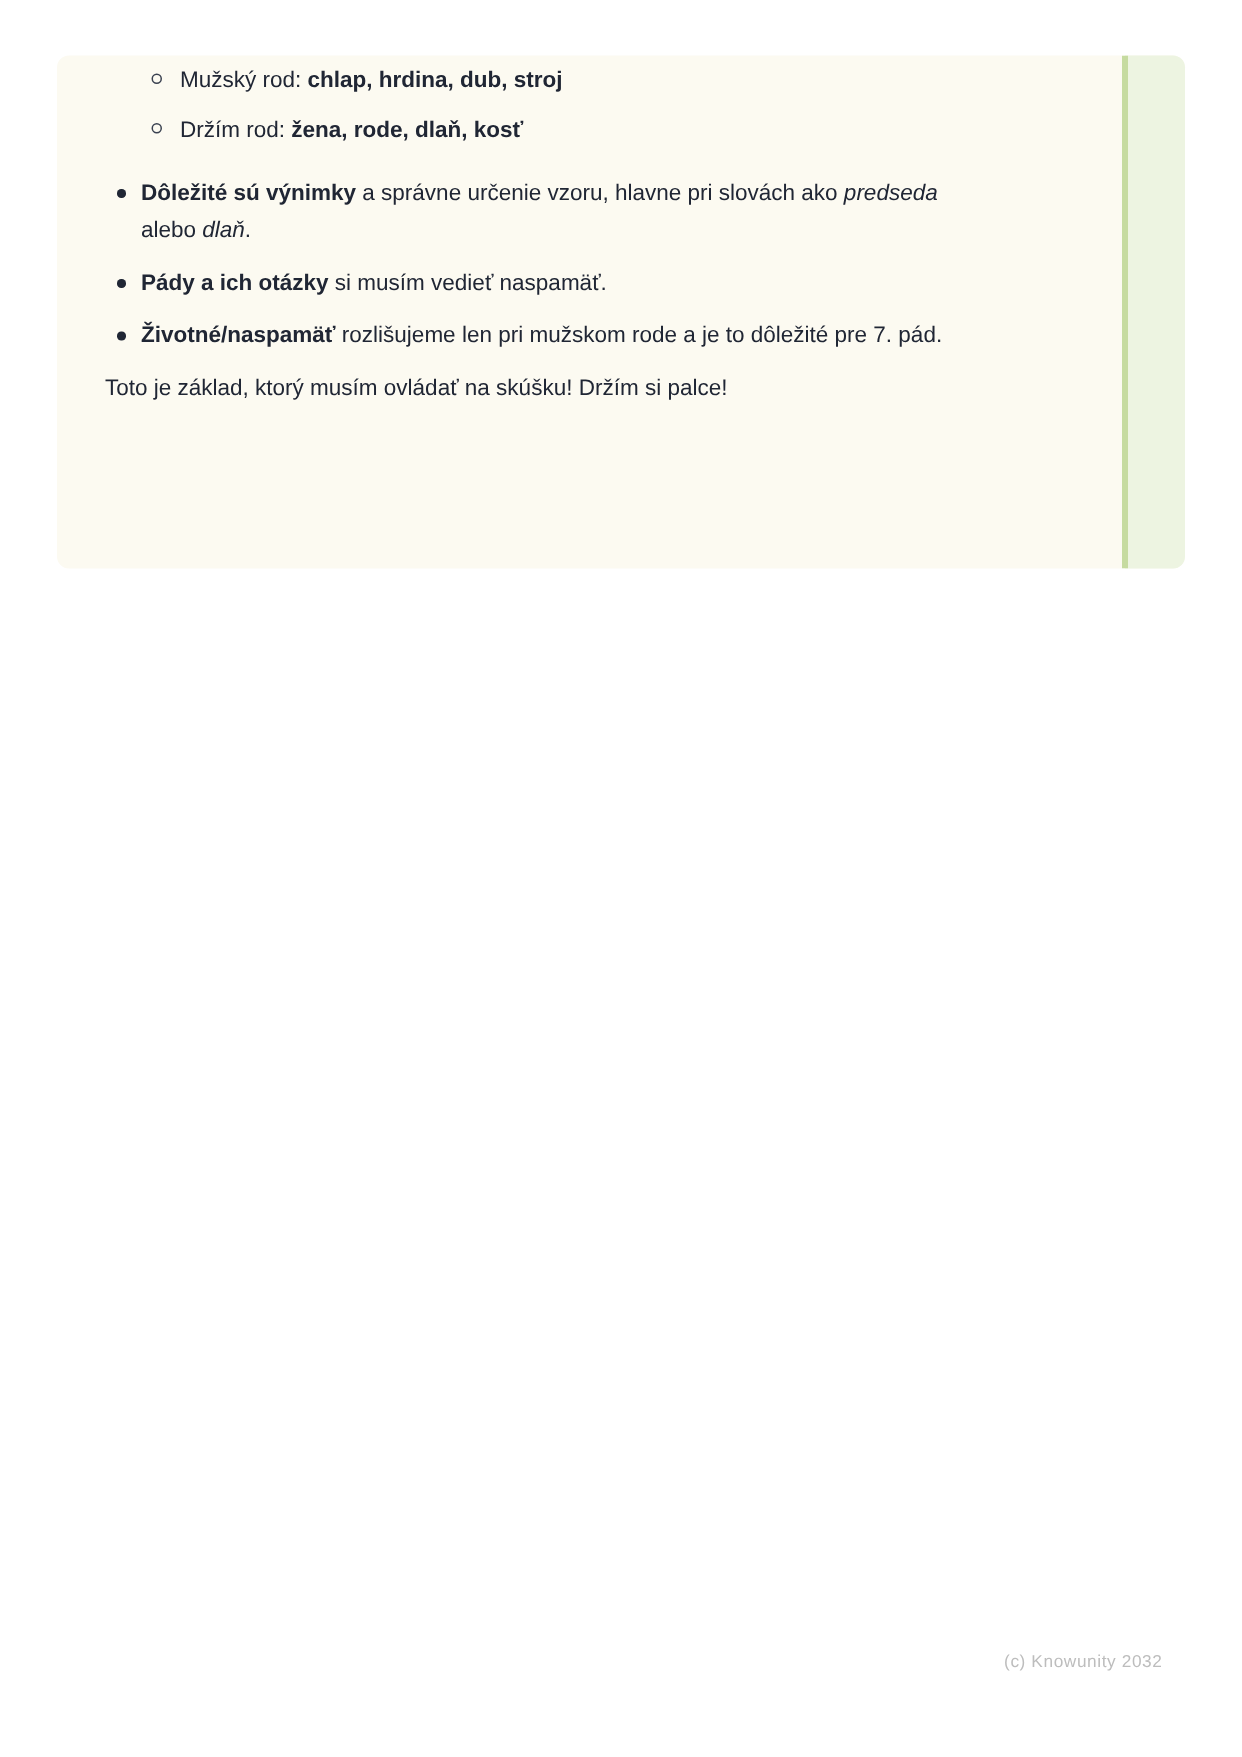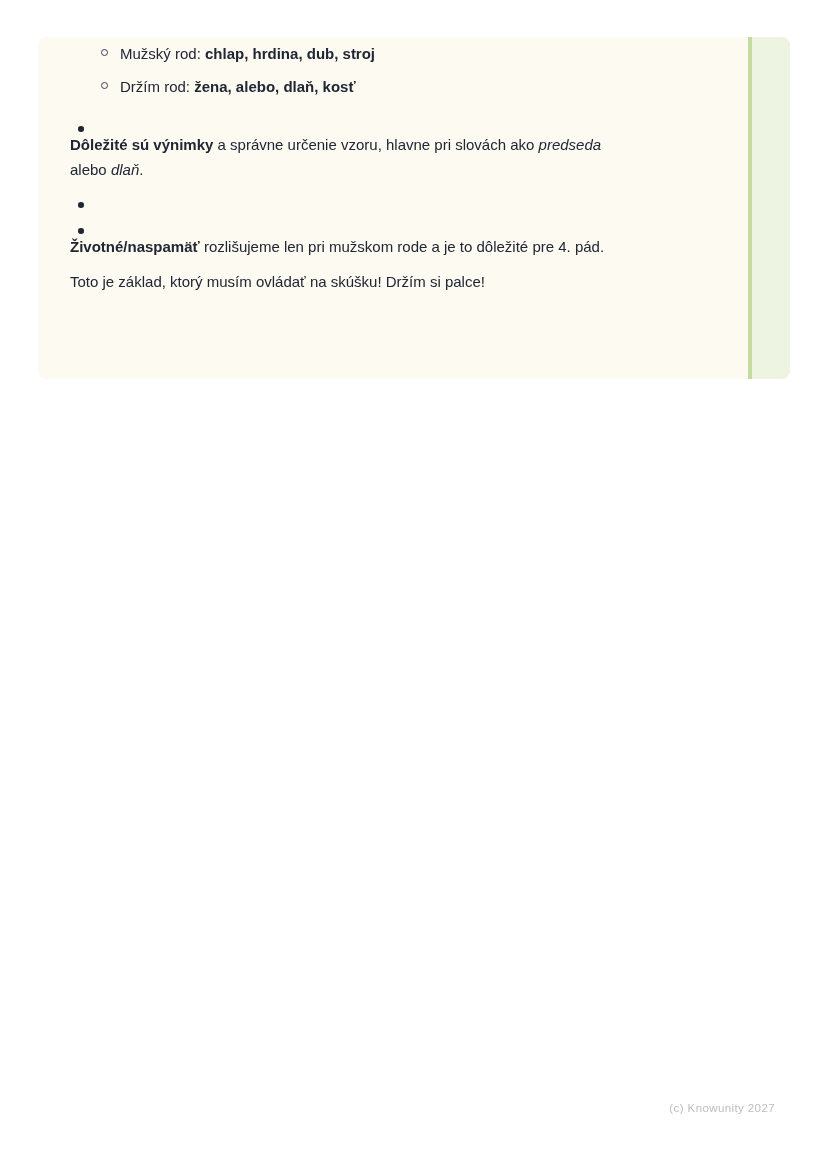--- a/index.html
+++ b/index.html
@@ -67,21 +67,20 @@
   }
   .gender-examples {
     font-weight: 700;
   }
   .key-point {
     display: flex;
     align-items: flex-start;
     line-height: 25px;
     font-size: 15px;
     margin-bottom: 10px;
-    flex-direction: column;
   }
   .disc-marker-col {
     flex: 0 0 16px;
     padding-left: 8px;
   }
   .disc-marker {
     display: block;
     width: 5.5px;
     height: 5.5px;
     border-radius: 50%;
@@ -126,51 +125,52 @@
           <span class="gender-text">
             <span>Mužský rod: </span><span class="gender-examples">chlap, hrdina, dub, stroj</span>
           </span>
         </div>
 
         <div class="gender-item">
           <span class="circle-marker-col">
             <span class="circle-marker"></span>
           </span>
           <span class="gender-text">
-            <span>Držím rod: </span><span class="gender-examples">žena, alebo, dlaň, kosť</span>
+            <span>Držím rod: </span><span class="gender-examples">žena, rode, dlaň, kosť</span>
           </span>
         </div>
 
 
       </div>
 
       <div class="key-points">
 
         <div class="key-point">
           <span class="disc-marker-col">
             <span class="disc-marker"></span>
           </span>
           <span class="point-text"><span class="seg-bold">Dôležité sú výnimky</span><span class="seg-normal"> a správne určenie vzoru, hlavne pri slovách ako </span><span class="seg-italic">predseda</span><span class="seg-normal"> alebo </span><span class="seg-italic">dlaň</span><span class="seg-normal">.</span></span>
         </div>
 
         <div class="key-point">
           <span class="disc-marker-col">
             <span class="disc-marker"></span>
           </span>
+          <span class="point-text"><span class="seg-bold">Pády a ich otázky</span><span class="seg-normal"> si musím vedieť naspamäť.</span></span>
         </div>
 
         <div class="key-point">
           <span class="disc-marker-col">
             <span class="disc-marker"></span>
           </span>
-          <span class="point-text"><span class="seg-bold">Životné/naspamäť</span><span class="seg-normal"> rozlišujeme len pri mužskom rode a je to dôležité pre 4. pád.</span></span>
+          <span class="point-text"><span class="seg-bold">Životné/naspamäť</span><span class="seg-normal"> rozlišujeme len pri mužskom rode a je to dôležité pre 7. pád.</span></span>
         </div>
 
       </div>
 
       <div class="closing-note">Toto je základ, ktorý musím ovládať na skúšku! Držím si palce!</div>
 
     </div>
   </div>
 
-  <div class="copyright-footer">(c) Knowunity 2027</div>
+  <div class="copyright-footer">(c) Knowunity 2032</div>
 
 </div>
 
 </body></html>

